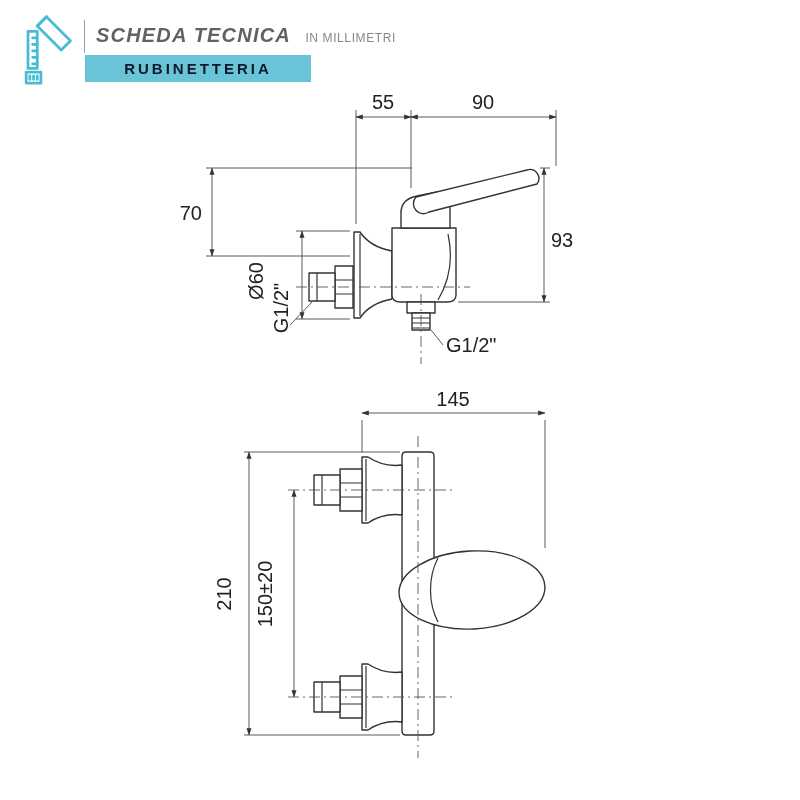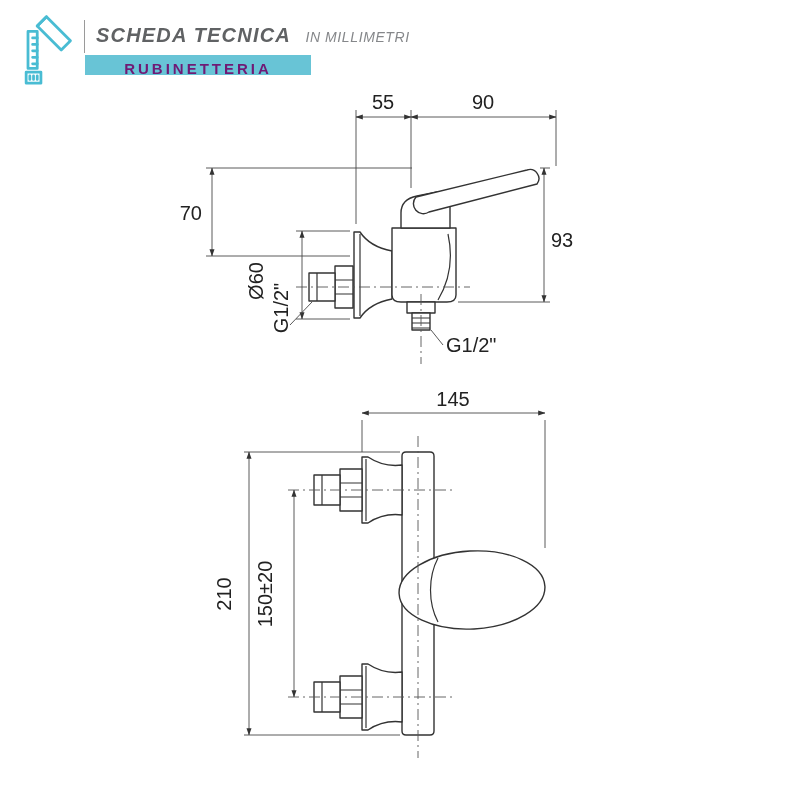--- a/index.html
+++ b/index.html
@@ -3,23 +3,23 @@
 <meta charset="utf-8">
 <style>
   html,body{margin:0;padding:0;width:800px;height:800px;background:#fff;overflow:hidden;
     font-family:"Liberation Sans",sans-serif;}
   .sheet{position:absolute;inset:0;background:#fff;}
   .header{position:absolute;left:0;top:0;width:100%;height:95px;}
   .logo{position:absolute;left:24px;top:13px;width:56px;height:72px;}
   .sep{position:absolute;left:84px;top:20px;width:1px;height:33px;background:#9a9a9a;}
   .title-line{position:absolute;left:96px;top:24px;white-space:nowrap;}
   .title{font-style:italic;font-weight:600;font-size:20px;letter-spacing:1.2px;color:#606264;}
-  .subtitle{font-style:italic;font-size:14px;letter-spacing:.6px;color:#85878a;margin-left:10px;}
-  .banner{position:absolute;left:85px;top:55px;width:226px;height:20px;line-height:27px;
-    background:#68c4d6;color:#701a75;font-weight:bold;font-size:15px;letter-spacing:3px;
+  .subtitle{font-size:12px;letter-spacing:.6px;color:#85878a;margin-left:10px;}
+  .banner{position:absolute;left:85px;top:55px;width:226px;height:27px;line-height:27px;
+    background:#68c4d6;color:#0f172a;font-weight:bold;font-size:15px;letter-spacing:3px;
     text-align:center;}
   .drawing{position:absolute;left:0;top:0;width:800px;height:800px;}
   .obj{fill:#ffffff;stroke:#333333;stroke-width:1.4;stroke-linejoin:round;}
   .objl{fill:none;stroke:#333333;stroke-width:1.2;}
   .dim{fill:none;stroke:#474747;stroke-width:0.9;}
   .cl{fill:none;stroke:#555555;stroke-width:0.9;stroke-dasharray:11 4 2 4;}
   .dimtext{font-family:"Liberation Sans",sans-serif;font-size:20px;fill:#222222;}
   .icon{fill:none;stroke:#49bcd3;stroke-width:3;stroke-linejoin:round;stroke-linecap:round;}
 </style>
 </head>

